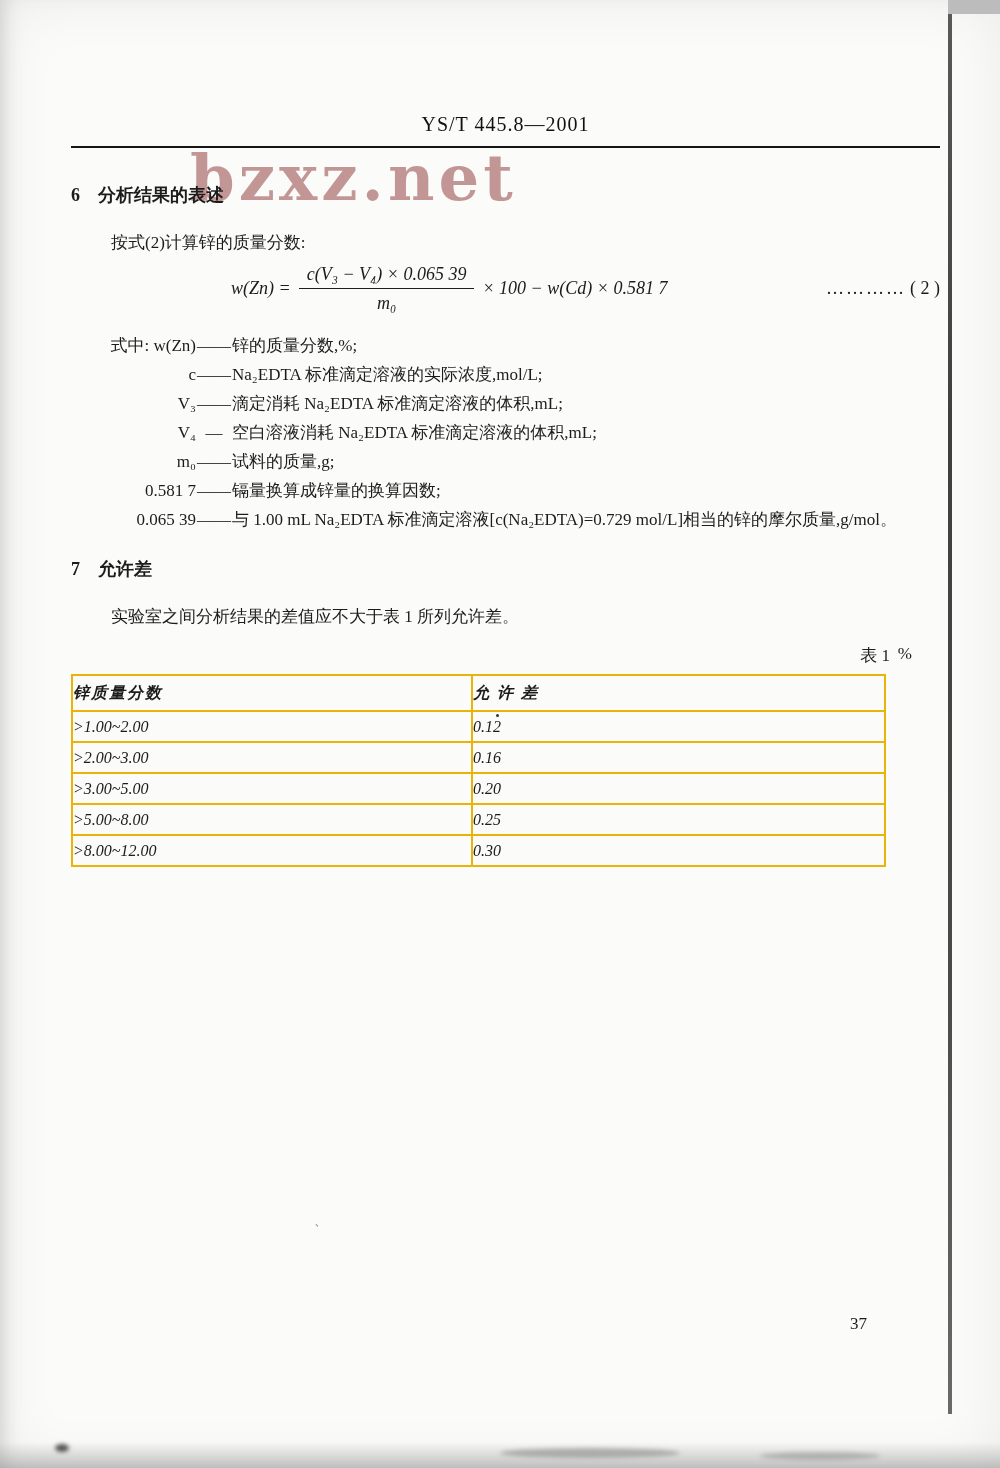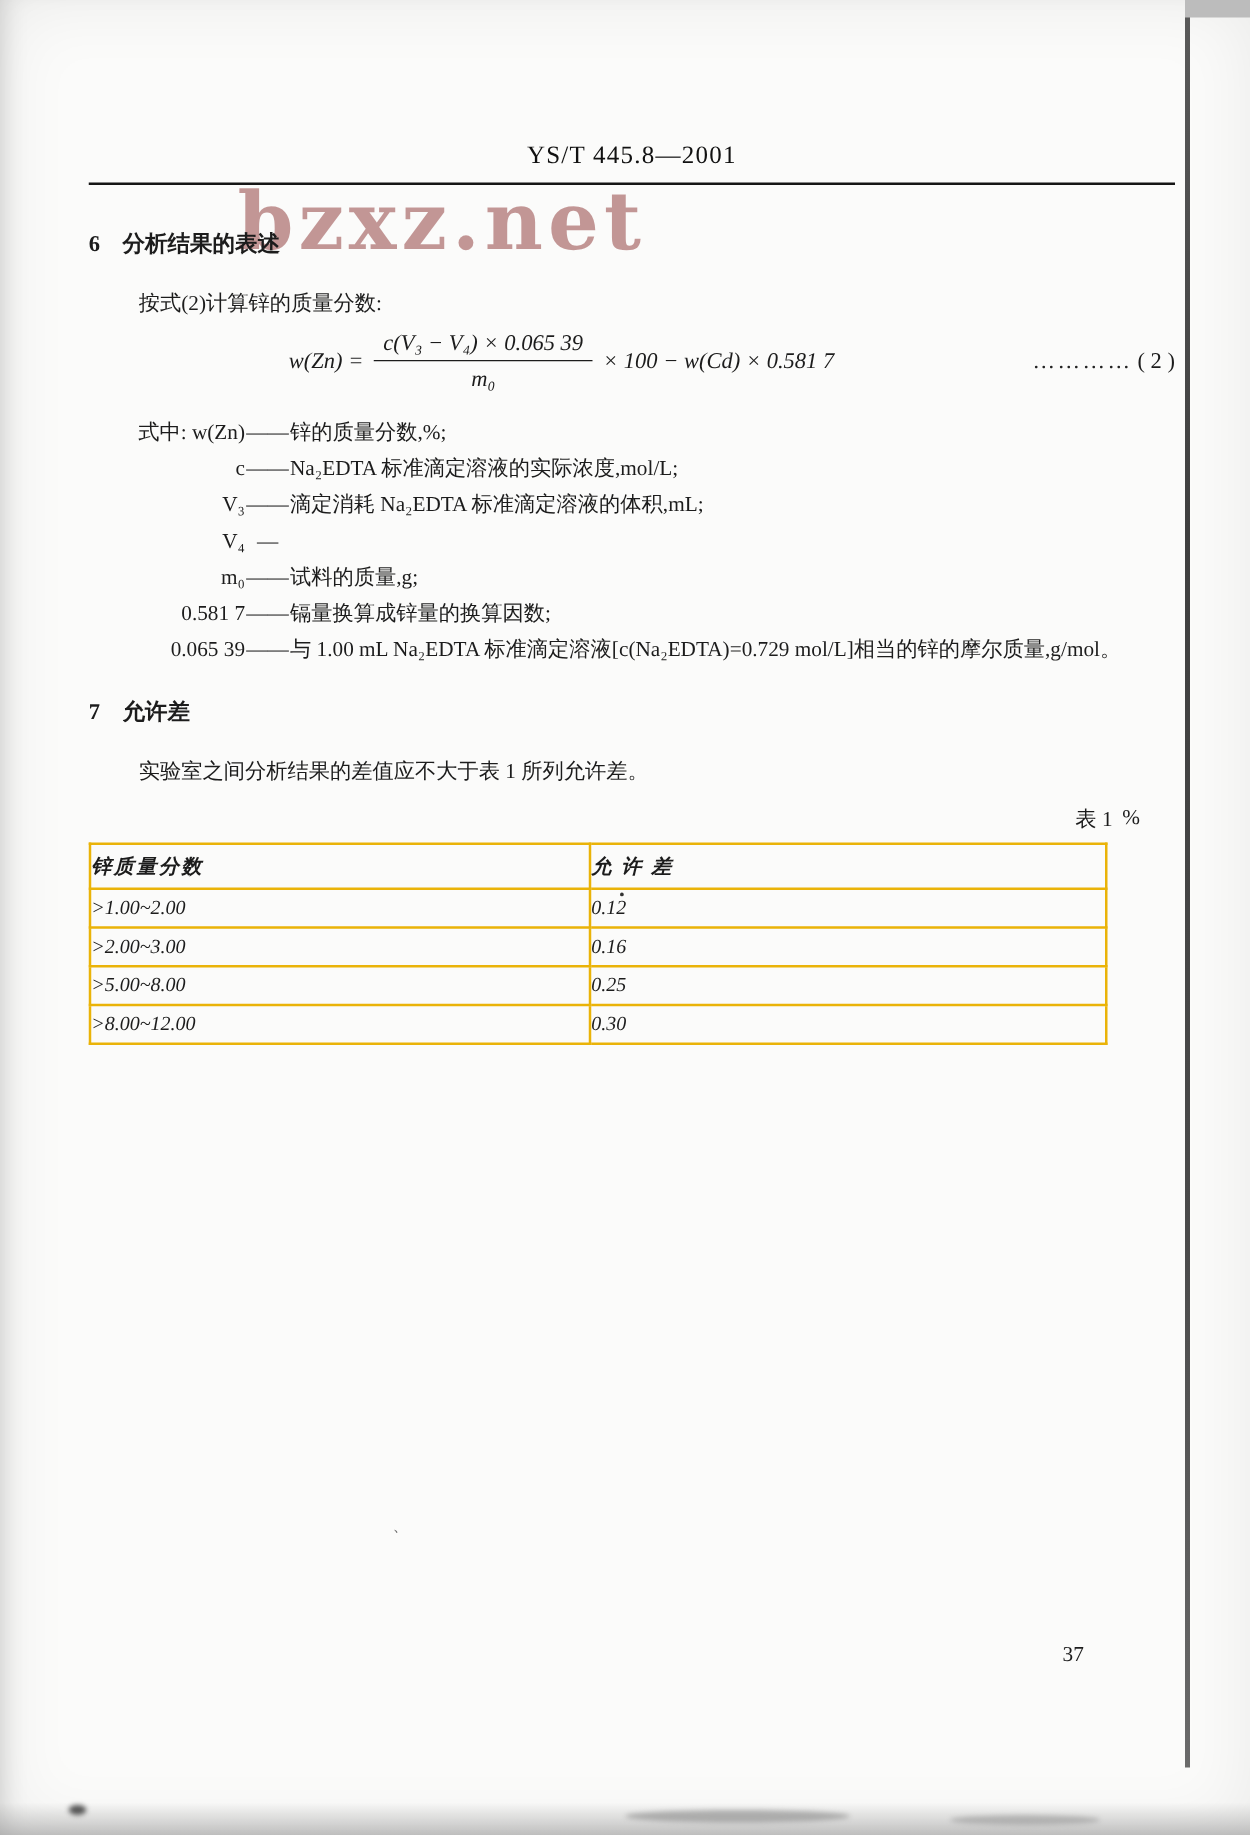--- a/index.html
+++ b/index.html
@@ -124,20 +124,21 @@
         <span class="def-text">Na₂EDTA 标准滴定溶液的实际浓度,mol/L;</span>
       </div>
       <div class="def-row">
         <span class="def-sym">V₃</span>
         <span class="def-dash">——</span>
         <span class="def-text">滴定消耗 Na₂EDTA 标准滴定溶液的体积,mL;</span>
       </div>
       <div class="def-row">
         <span class="def-sym">V₄</span>
         <span class="def-dash">—</span>
+        <span class="def-text">空白溶液消耗 Na₂EDTA 标准滴定溶液的体积,mL;</span>
       </div>
       <div class="def-row">
         <span class="def-sym">m₀</span>
         <span class="def-dash">——</span>
         <span class="def-text">试料的质量,g;</span>
       </div>
       <div class="def-row">
         <span class="def-sym">0.581 7</span>
         <span class="def-dash">——</span>
         <span class="def-text">镉量换算成锌量的换算因数;</span>
@@ -170,20 +171,24 @@
         </tr>
       </thead>
       <tbody>
         <tr>
           <td>&gt;1.00~2.00</td>
           <td>0.12</td>
         </tr>
         <tr>
           <td>&gt;2.00~3.00</td>
           <td>0.16</td>
+        </tr>
+        <tr>
+          <td>&gt;3.00~5.00</td>
+          <td>0.20</td>
         </tr>
         <tr>
           <td>&gt;5.00~8.00</td>
           <td>0.25</td>
         </tr>
         <tr>
           <td>&gt;8.00~12.00</td>
           <td>0.30</td>
         </tr>
       </tbody>

